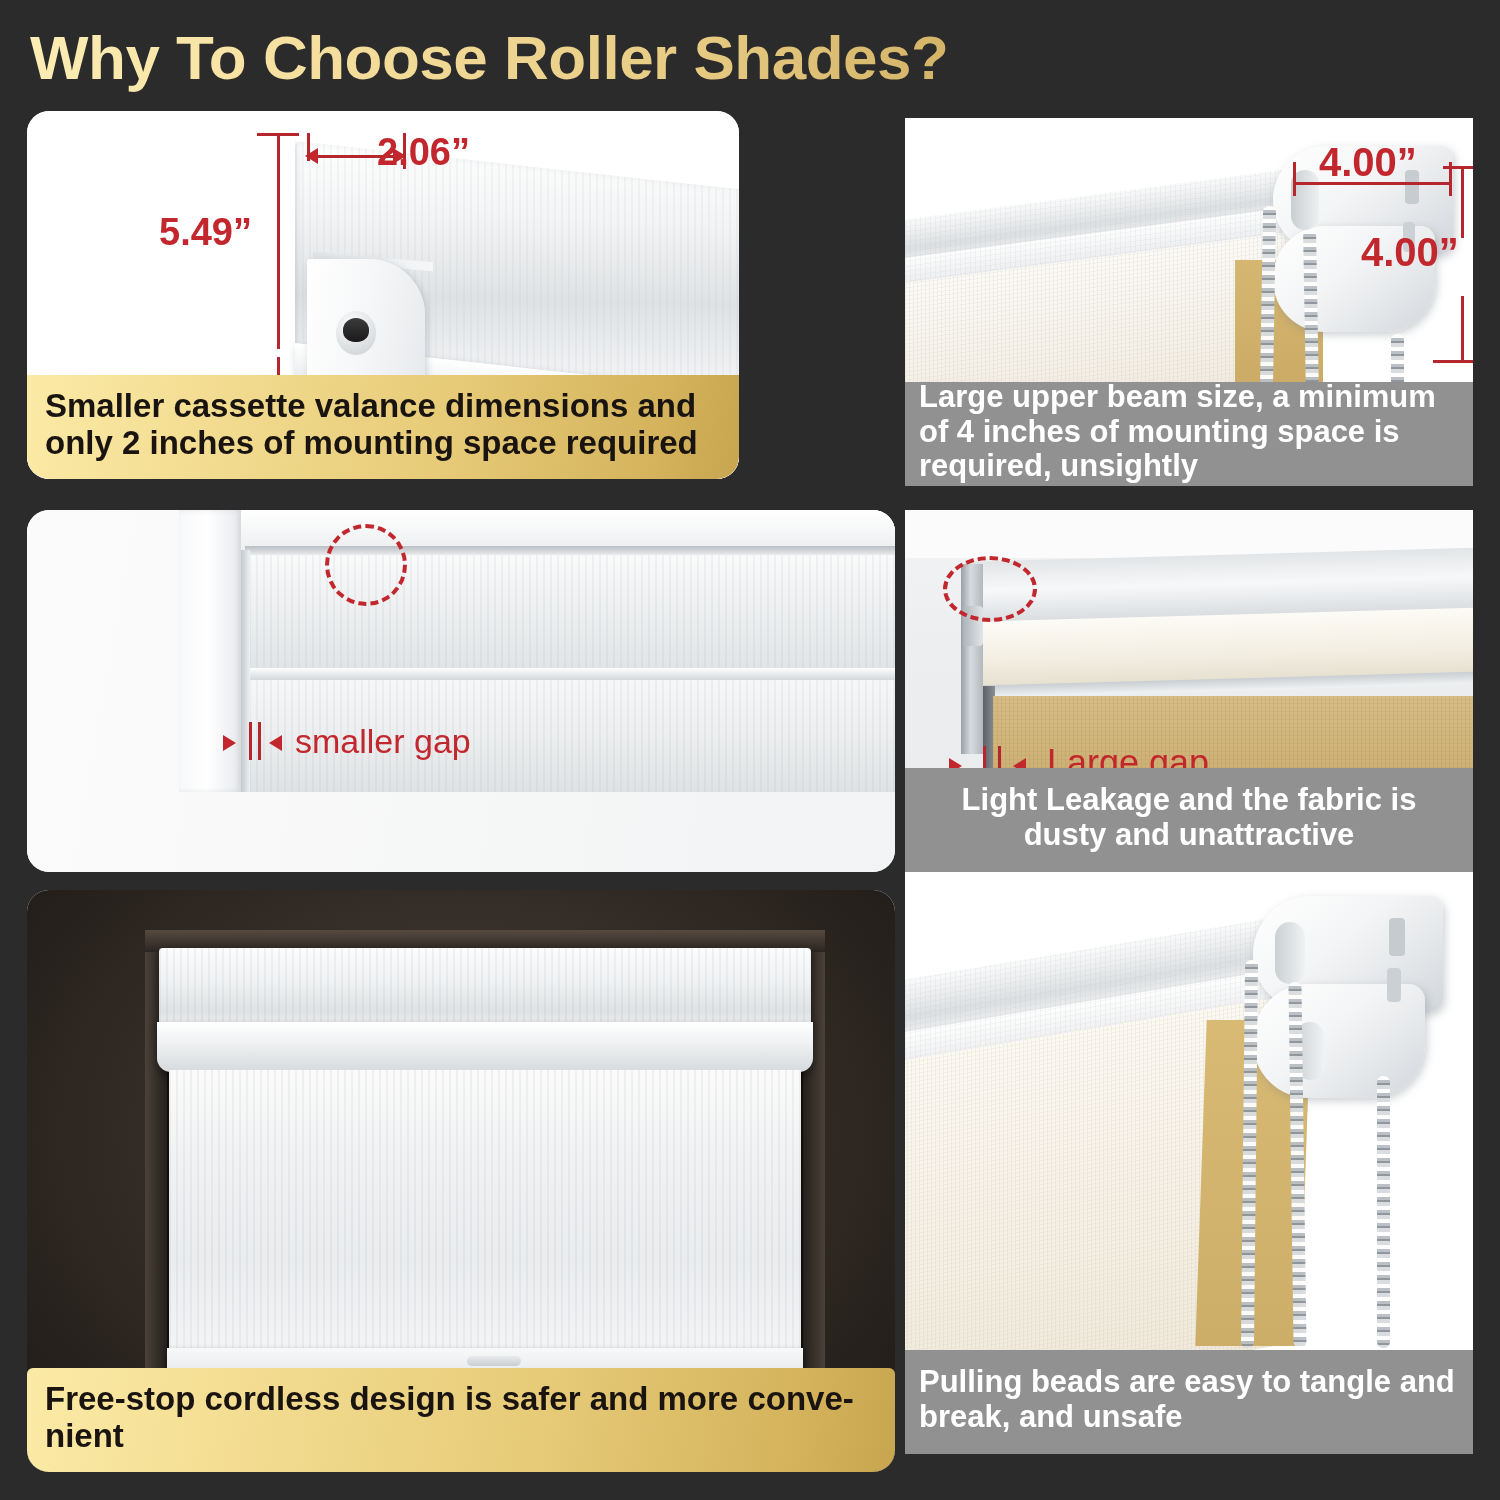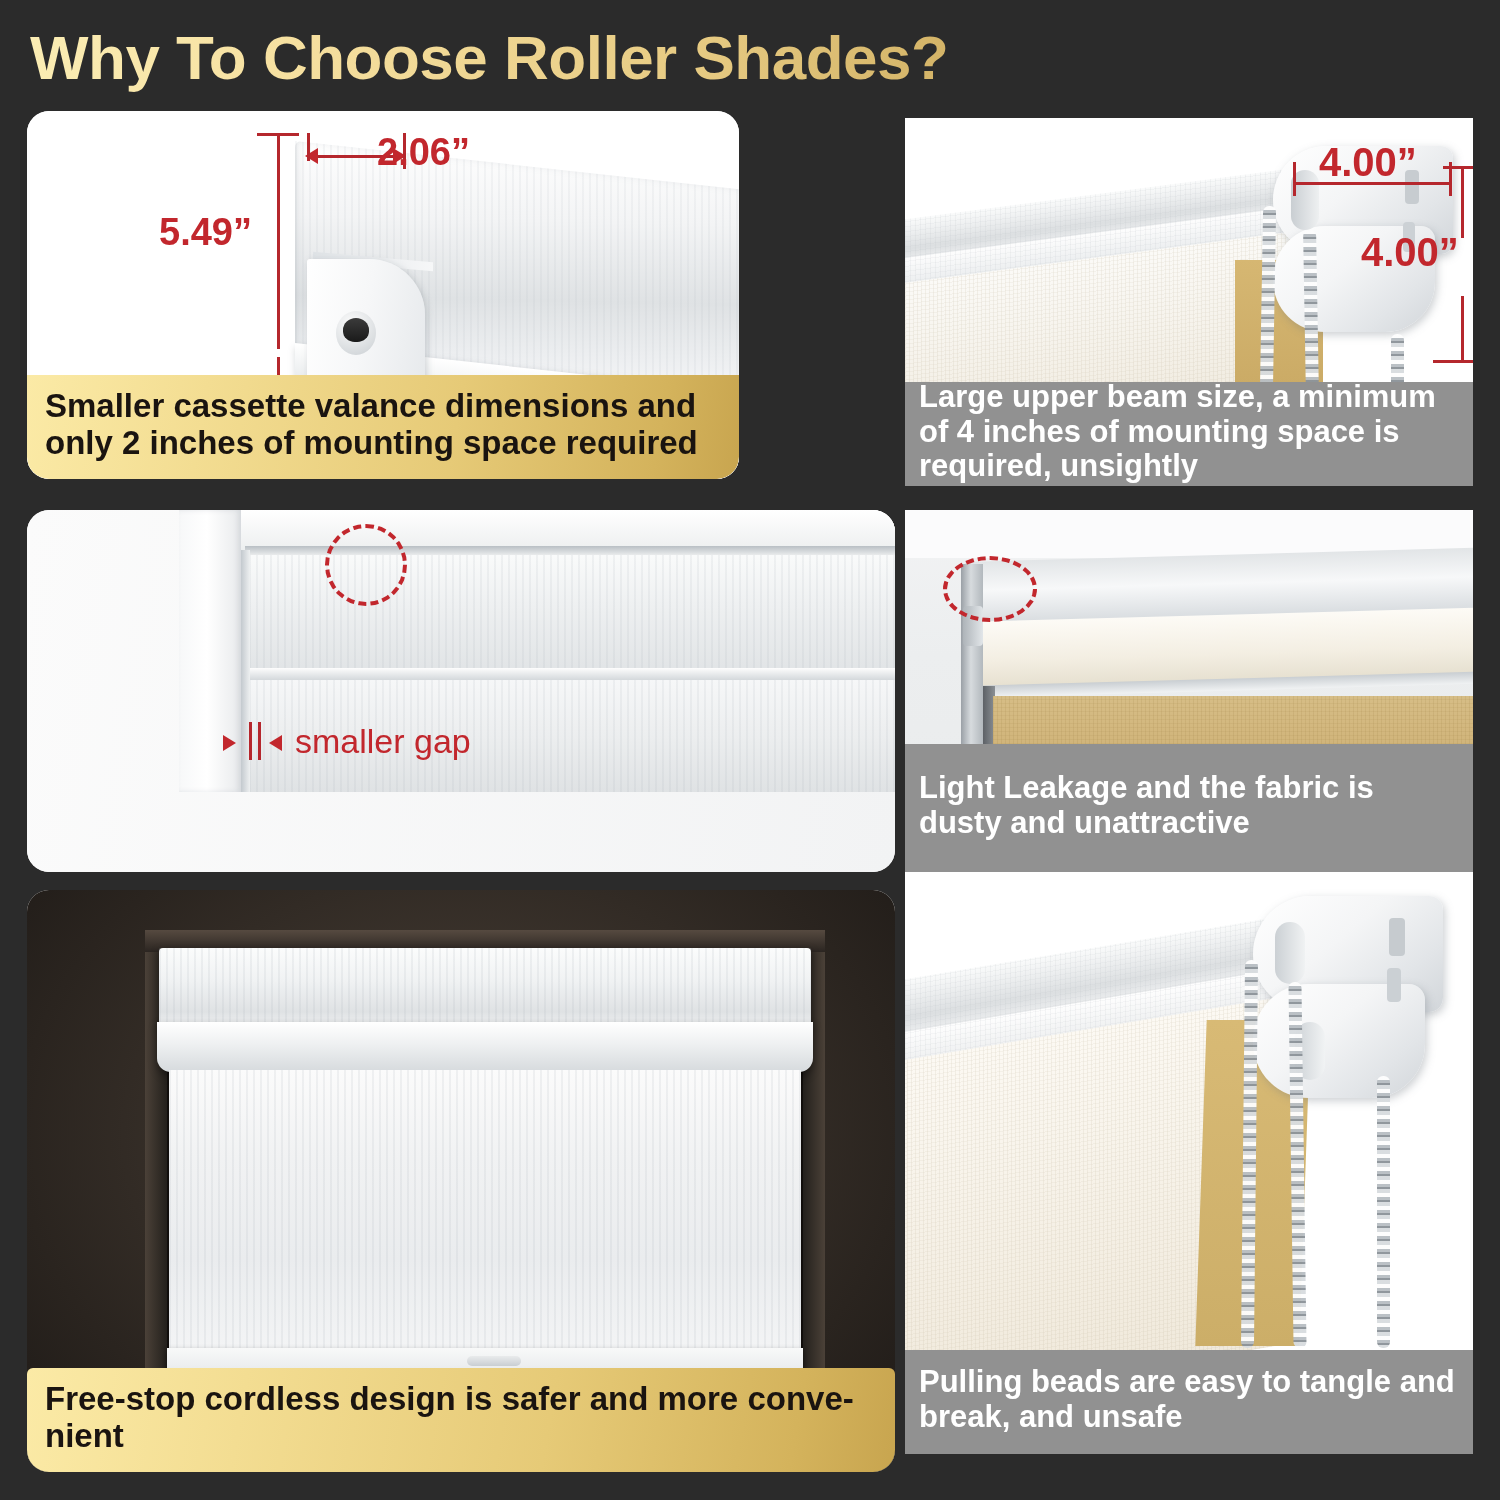--- a/index.html
+++ b/index.html
@@ -54,21 +54,21 @@
   }
   .cap-text{
     font-weight:bold;
     line-height:1.12;
     width:100%;
     display:block;
   }
   .p1 .cap{height:104px;} .p1 .cap-text{font-size:33px;}
   .p2 .cap{height:104px;} .p2 .cap-text{font-size:31px;}
   .p3 .cap{height:104px;} .p3 .cap-text{font-size:33px;}
-  .p4 .cap{height:128px;} .p4 .cap-text{font-size:31px;}
+  .p4 .cap{height:104px;text-align:center;} .p4 .cap-text{font-size:31px;}
   .p5 .cap{height:104px;border-radius:6px;} .p5 .cap-text{font-size:33px;}
   .p6 .cap{height:104px;} .p6 .cap-text{font-size:31px;}
 
   
   .dim{position:absolute;color:#c2272d;font-weight:bold;white-space:nowrap;}
   .rule{position:absolute;background:#b5272d;}
   .rule.h{height:3px;}
   .rule.v{width:3px;}
   .arrowL,.arrowR{position:absolute;width:0;height:0;}
   .arrowL{border-top:8px solid transparent;border-bottom:8px solid transparent;border-right:13px solid #c2272d;}

